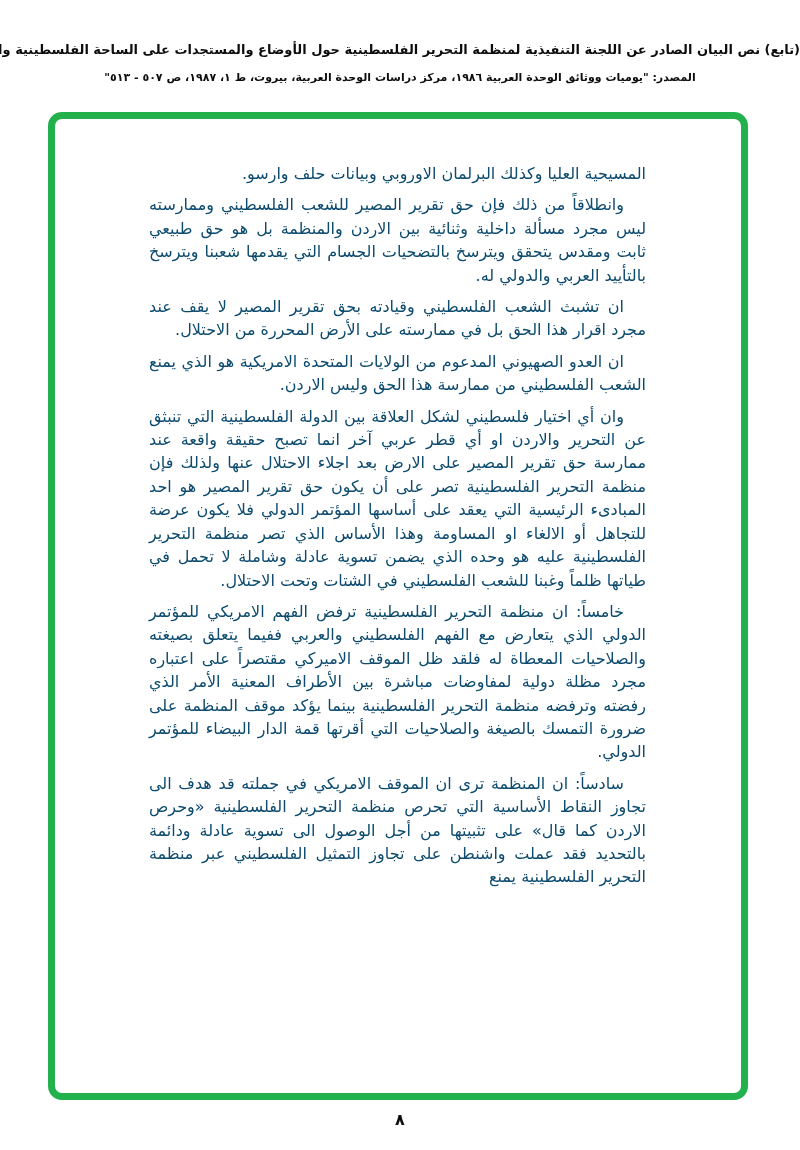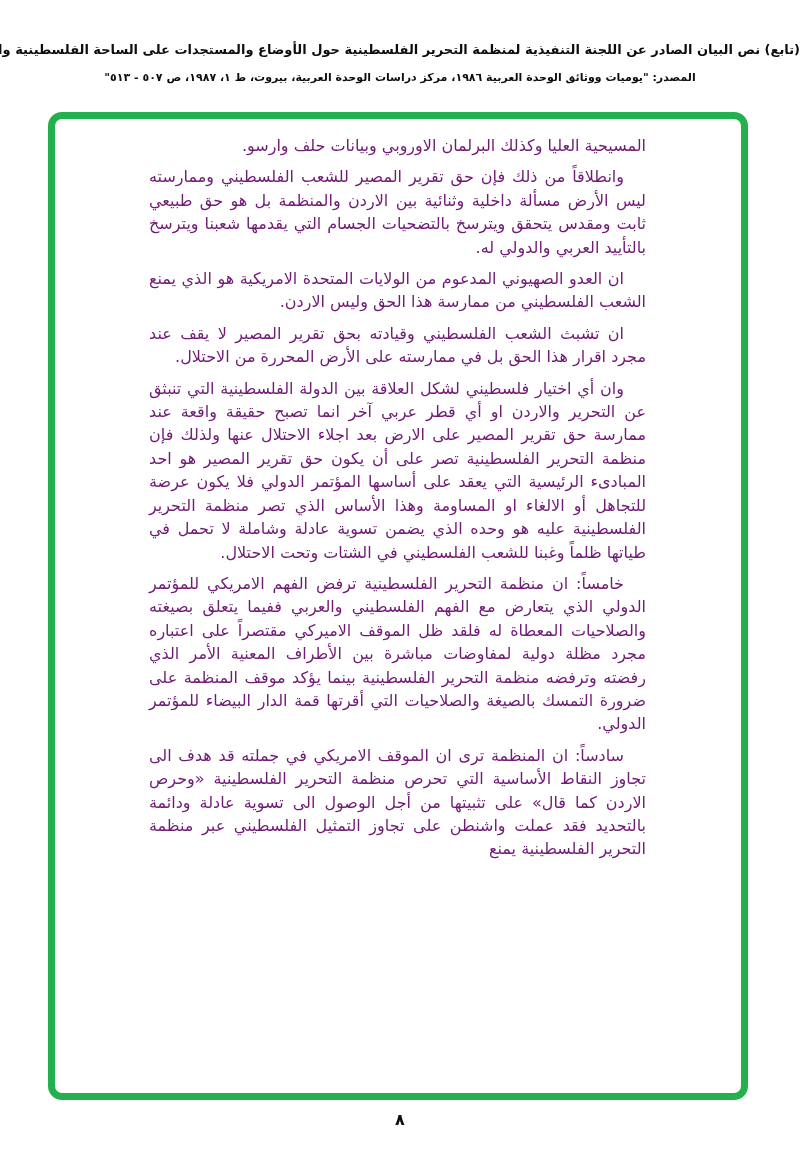--- a/index.html
+++ b/index.html
@@ -79,24 +79,24 @@
 </style>
 </head>
 <body>
 
 <div class="header">
   <div class="header-title">(تابع) نص البيان الصادر عن اللجنة التنفيذية لمنظمة التحرير الفلسطينية حول الأوضاع والمستجدات على الساحة الفلسطينية والعربية والدولية</div>
   <div class="header-source">المصدر: "يوميات ووثائق الوحدة العربية ١٩٨٦، مركز دراسات الوحدة العربية، بيروت، ط ١، ١٩٨٧، ص ٥٠٧ - ٥١٣"</div>
 </div>
 
 <div class="content-box" style="border-color: rgb(34, 177, 76);">
-  <div class="text-column" style="color: #701a75;">
+  <div class="text-column" style="color: #0c4a6e; margin-top: 28px;">
     <p class="continuation">المسيحية العليا وكذلك البرلمان الاوروبي وبيانات حلف وارسو.</p>
-    <p>وانطلاقاً من ذلك فإن حق تقرير المصير للشعب الفلسطيني وممارسته ليس الأرض مسألة داخلية وثنائية بين الاردن والمنظمة بل هو حق طبيعي ثابت ومقدس يتحقق ويترسخ بالتضحيات الجسام التي يقدمها شعبنا ويترسخ بالتأييد العربي والدولي له.</p>
+    <p>وانطلاقاً من ذلك فإن حق تقرير المصير للشعب الفلسطيني وممارسته ليس مجرد مسألة داخلية وثنائية بين الاردن والمنظمة بل هو حق طبيعي ثابت ومقدس يتحقق ويترسخ بالتضحيات الجسام التي يقدمها شعبنا ويترسخ بالتأييد العربي والدولي له.</p>
+    <p>ان تشبث الشعب الفلسطيني وقيادته بحق تقرير المصير لا يقف عند مجرد اقرار هذا الحق بل في ممارسته على الأرض المحررة من الاحتلال.</p>
     <p>ان العدو الصهيوني المدعوم من الولايات المتحدة الامريكية هو الذي يمنع الشعب الفلسطيني من ممارسة هذا الحق وليس الاردن.</p>
-    <p>ان تشبث الشعب الفلسطيني وقيادته بحق تقرير المصير لا يقف عند مجرد اقرار هذا الحق بل في ممارسته على الأرض المحررة من الاحتلال.</p>
     <p>وان أي اختيار فلسطيني لشكل العلاقة بين الدولة الفلسطينية التي تنبثق عن التحرير والاردن او أي قطر عربي آخر انما تصبح حقيقة واقعة عند ممارسة حق تقرير المصير على الارض بعد اجلاء الاحتلال عنها ولذلك فإن منظمة التحرير الفلسطينية تصر على أن يكون حق تقرير المصير هو احد المبادىء الرئيسية التي يعقد على أساسها المؤتمر الدولي فلا يكون عرضة للتجاهل أو الالغاء او المساومة وهذا الأساس الذي تصر منظمة التحرير الفلسطينية عليه هو وحده الذي يضمن تسوية عادلة وشاملة لا تحمل في طياتها ظلماً وغبنا للشعب الفلسطيني في الشتات وتحت الاحتلال.</p>
     <p>خامساً: ان منظمة التحرير الفلسطينية ترفض الفهم الامريكي للمؤتمر الدولي الذي يتعارض مع الفهم الفلسطيني والعربي ففيما يتعلق بصيغته والصلاحيات المعطاة له فلقد ظل الموقف الاميركي مقتصراً على اعتباره مجرد مظلة دولية لمفاوضات مباشرة بين الأطراف المعنية الأمر الذي رفضته وترفضه منظمة التحرير الفلسطينية بينما يؤكد موقف المنظمة على ضرورة التمسك بالصيغة والصلاحيات التي أقرتها قمة الدار البيضاء للمؤتمر الدولي.</p>
     <p>سادساً: ان المنظمة ترى ان الموقف الامريكي في جملته قد هدف الى تجاوز النقاط الأساسية التي تحرص منظمة التحرير الفلسطينية «وحرص الاردن كما قال» على تثبيتها من أجل الوصول الى تسوية عادلة ودائمة بالتحديد فقد عملت واشنطن على تجاوز التمثيل الفلسطيني عبر منظمة التحرير الفلسطينية يمنع</p>
   </div>
 </div>
 
 <div class="page-number">٨</div>
 
 </body></html>

